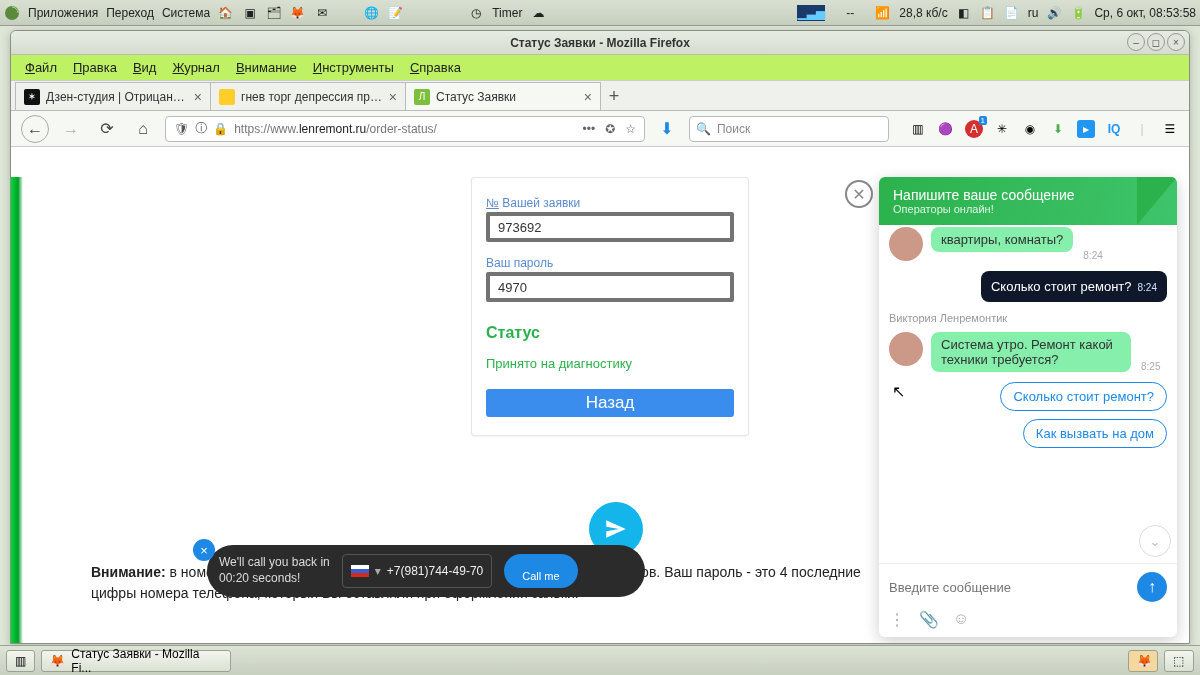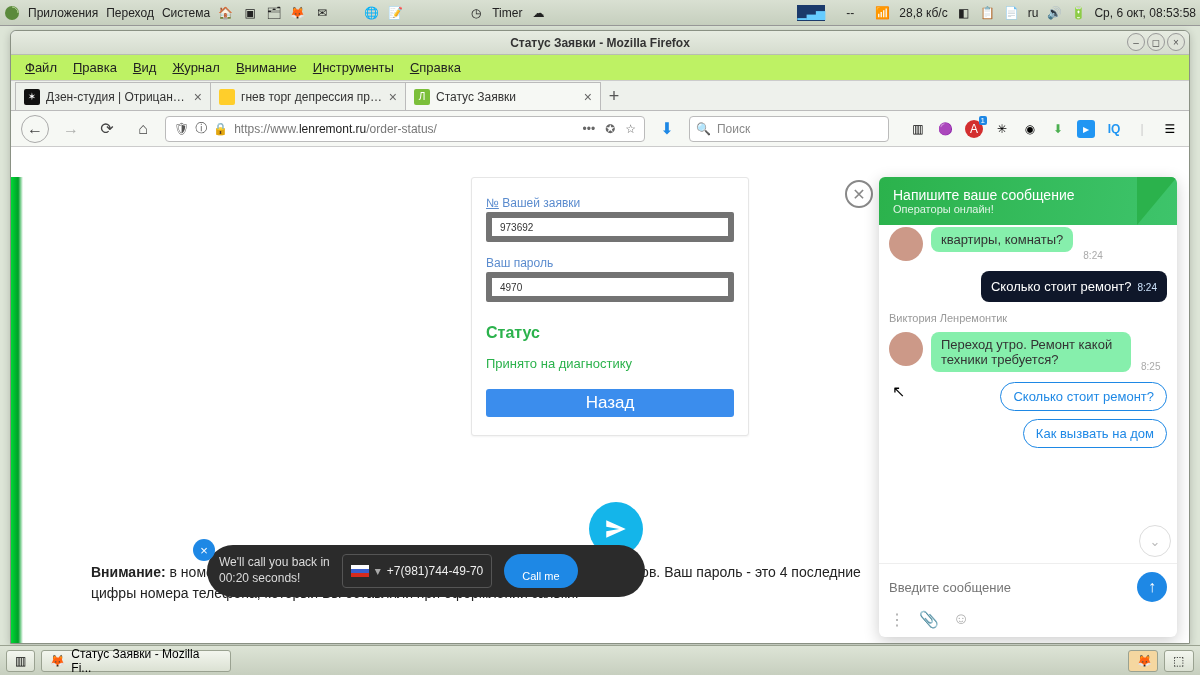--- a/index.html
+++ b/index.html
@@ -44,21 +44,21 @@
 .ext{display:flex;gap:10px;align-items:center;margin-left:auto}
 .ext-ic{width:18px;height:18px;display:flex;align-items:center;justify-content:center;font-size:12px}
 
 
 .content{position:absolute;top:116px;left:0;right:0;bottom:0;background:#fff;overflow:hidden}
 .green-edge{position:absolute;left:0;top:30px;width:12px;height:520px;background:linear-gradient(90deg,#00d936,#00a028 60%,transparent)}
 
 .card{position:absolute;left:460px;top:30px;width:278px;background:#fff;border:1px solid #e6e6e6;border-radius:3px;padding:18px 14px;box-shadow:0 1px 2px rgba(0,0,0,.05)}
 .field-lbl{font-size:12px;color:#5a8bce;margin-bottom:2px}
 .field-lbl .und{text-decoration:underline}
-.inp{width:100%;height:30px;border:6px solid #737373;border-radius:2px;padding:0 8px;font-size:10px;color:#333;margin-bottom:14px}
+.inp{width:100%;height:30px;border:4px solid #737373;border-radius:2px;padding:0 8px;font-size:13px;color:#333;margin-bottom:14px}
 .status-h{font-size:16px;font-weight:bold;color:#2bb24c;margin:8px 0 14px}
 .status-t{font-size:13px;color:#2bb24c;margin-bottom:18px}
 .back-btn{width:100%;height:28px;background:#3b8ded;color:#fff;border:none;border-radius:3px;font-size:17px}
 .send-fab{position:absolute;left:578px;top:355px;width:54px;height:54px;background:#14b5ea;border-radius:50%;display:flex;align-items:center;justify-content:center}
 .send-fab svg{fill:#fff;width:26px;height:26px}
 
 .caption{position:absolute;left:80px;top:415px;width:780px;font-size:14px;line-height:1.5;color:#222}
 .caption b{font-weight:bold}
 
 
@@ -261,21 +261,21 @@
      <div class="av"></div>
      <div class="bub">квартиры, комнаты?</div>
      <div class="tm">8:24</div>
     </div>
     <div class="msg-out">
      <div class="bub"><span>Сколько стоит ремонт?</span><span class="tm">8:24</span></div>
     </div>
     <div class="opname">Виктория Ленремонтик</div>
     <div class="msg-in">
      <div class="av"></div>
-     <div class="bub">Переход утро. Ремонт какой техники требуется?</div>
+     <div class="bub">Система утро. Ремонт какой техники требуется?</div>
      <div class="tm">8:25</div>
     </div>
     <div class="suggest">
      <div class="chip">Сколько стоит ремонт?</div>
      <div class="chip">Как вызвать на дом</div>
     </div>
     <div class="scroll-hint">⌄</div>
    </div>
    <div class="chat-ft">
     <div class="row1">

